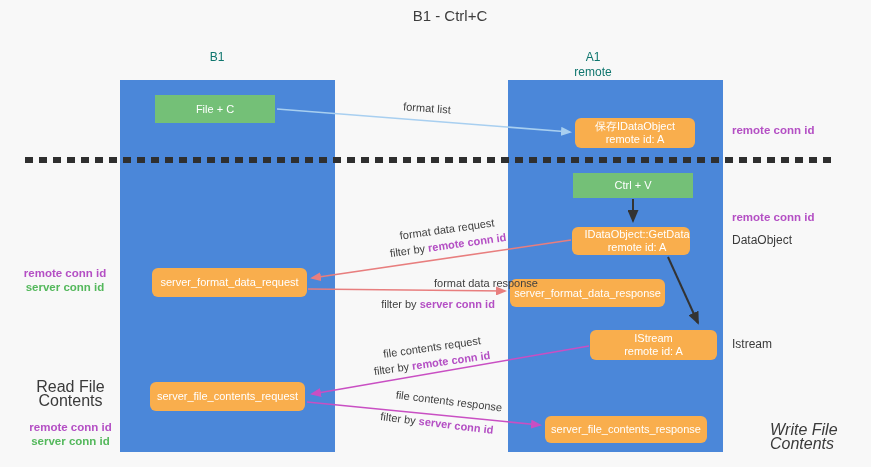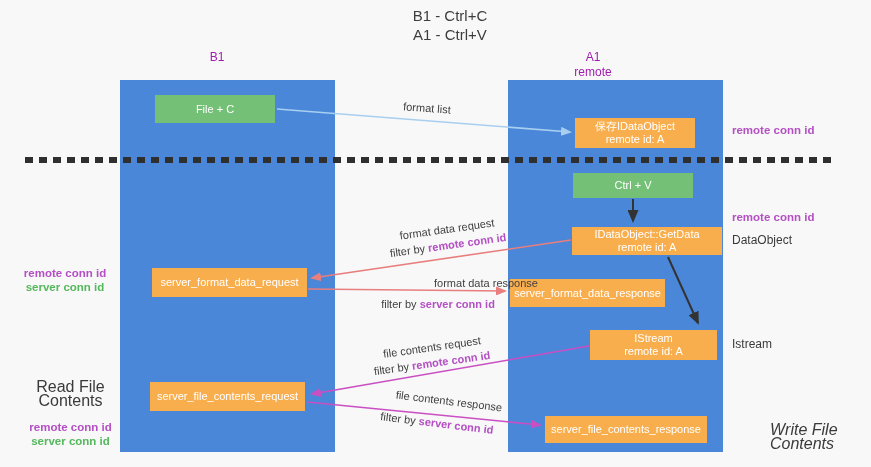--- a/index.html
+++ b/index.html
@@ -8,54 +8,53 @@
     background:#f8f8f8;
     font-family:"Liberation Sans", sans-serif;
     color:#3a3a3a;
   }
   .abs{position:absolute;}
   .title{
     left:300px;top:6px;width:300px;text-align:center;
     font-size:15px;line-height:19px;color:#3d3d3d;
   }
   .lane-header{
-    width:140px;text-align:center;font-size:12px;line-height:15px;color:#a21caf;top:50px;
+    width:140px;text-align:center;font-size:12px;line-height:15px;color:#0f766e;top:50px;
   }
   .lane{
     top:80px;width:215px;height:372px;background:#4b87d9;
   }
   .dashed{
     left:25px;top:157px;width:806px;height:6px;
     background:repeating-linear-gradient(to right,#2f2f2f 0 8px,transparent 8px 14px);
   }
   .node{
     display:flex;flex-direction:column;align-items:center;justify-content:center;
     color:#fff;font-size:11px;line-height:13px;text-align:center;
   }
   .green{background:#74c077;}
-  .orange{background:#f9ae4d;}
+  .orange{background:#f9ae4d;border-radius:6px;}
   .side-label{font-size:11.5px;line-height:14px;}
   .purple{color:#b44fc4;font-weight:bold;}
   .greenTxt{color:#54b85c;font-weight:bold;}
   .dark{color:#3a3a3a;}
   .arrow-label{
     white-space:nowrap;font-size:11px;color:#3f3f3f;
     transform:translate(-50%,-50%);
   }
   .rotneg{transform:translate(-50%,-50%) rotate(-8deg);}
   .rotpos{transform:translate(-50%,-50%) rotate(7deg);}
   .rotsm{transform:translate(-50%,-50%) rotate(4deg);}
   svg.arrows{left:0;top:0;pointer-events:none;}
 </style>
 </head>
 <body>
 
 <div class="abs title">
   <div>B1 - Ctrl+C</div>
-  <div>A1 - Ctrl+V</div>
 </div>
 
 <div class="abs lane-header" style="left:147px;">
   <div>B1</div>
 </div>
 <div class="abs lane-header" style="left:523px;text-align:center;">
   <div>A1</div>
   <div>remote</div>
 </div>
 
@@ -94,21 +93,21 @@
 
 <div class="abs node orange" style="left:575px;top:118px;width:120px;height:30px;">
   <div>保存IDataObject</div>
   <div>remote id: A</div>
 </div>
 
 <div class="abs node green" style="left:573px;top:173px;width:120px;height:25px;">
   <div>Ctrl + V</div>
 </div>
 
-<div class="abs node orange" style="left:572px;top:227px;width:150px;height:28px;">
+<div class="abs node orange" style="left:572px;top:227px;width:106px;height:28px;padding-left:12px;">
   <div>IDataObject::GetData</div>
   <div>remote id: A</div>
 </div>
 
 <div class="abs node orange" style="left:152px;top:268px;width:155px;height:29px;">
   <div>server_format_data_request</div>
 </div>
 
 <div class="abs node orange" style="left:510px;top:279px;width:155px;height:28px;">
   <div>server_format_data_response</div>

